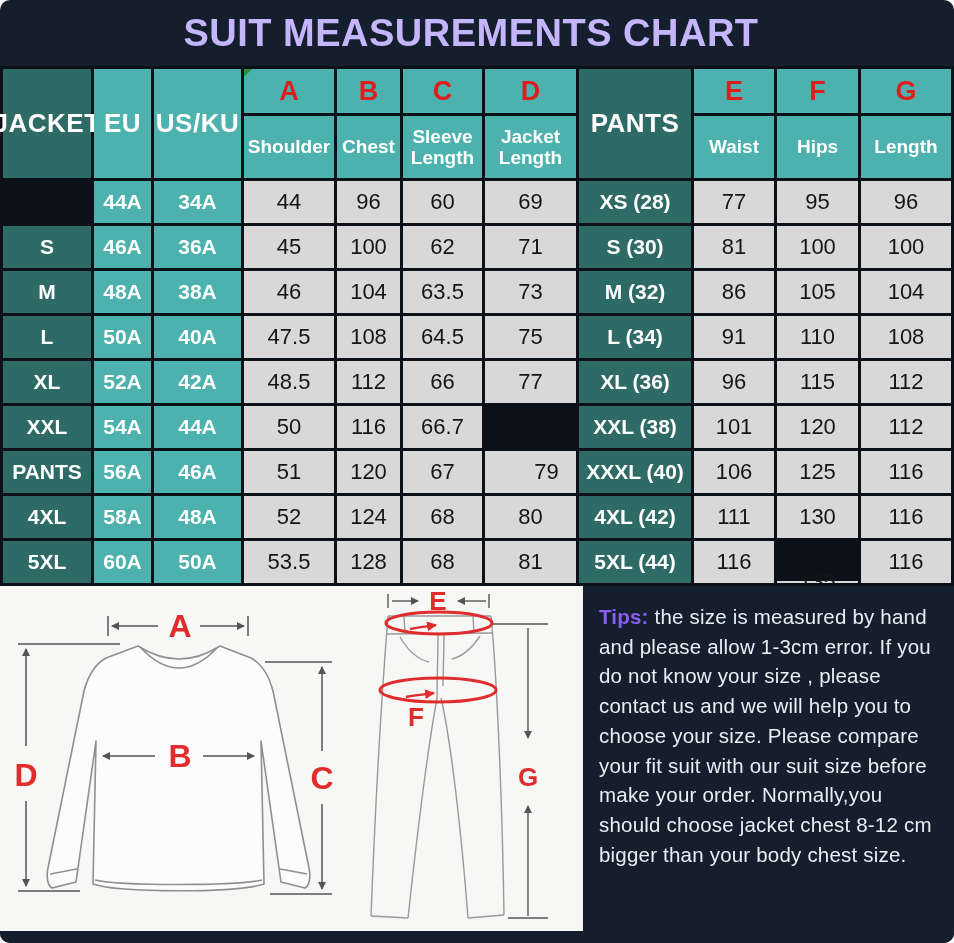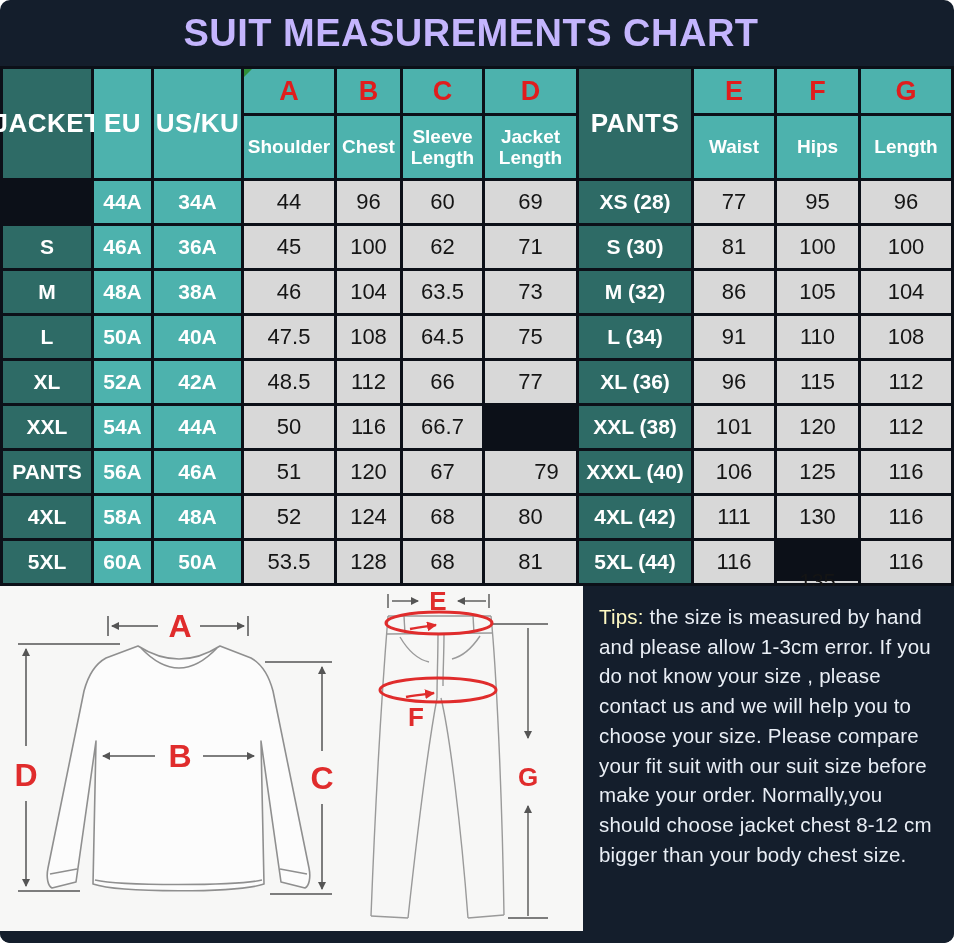--- a/index.html
+++ b/index.html
@@ -27,21 +27,21 @@
   .hdr-big { font-size:26px; letter-spacing:0.5px; }
   .letter { background:#4db2ad; color:#e01d1d; font-weight:bold; font-size:27px; position:relative; }
   .sublabel { background:#4db2ad; color:#ffffff; font-weight:bold; font-size:19px; line-height:1.12; padding:0 2px; }
   .corner-mark { position:absolute; left:0; top:0; width:0; height:0; border-top:8px solid #2f8f3a; border-right:8px solid transparent; }
 
   
   .bottom { display:flex; height:345px; }
   .diagram-panel { width:583px; background:#f7f7f6; display:flex; }
   .tips-panel { width:371px; background:#141e2c; box-sizing:border-box; padding:16px 14px 0 16px; }
   .tips-text { color:#e9eef5; font-size:20.5px; line-height:1.45; letter-spacing:0.2px; }
-  .tips-label { color:#fef9c3; font-weight:normal; }
+  .tips-label { color:#8b5cf6; font-weight:bold; }
   .bottom-strip { height:12px; background:#141e2c; }
 
   svg text { font-family:"Liberation Sans","DejaVu Sans",sans-serif; }
   .dim-label { fill:#e02c2c; font-weight:bold; font-size:32px; }
   .dim-label-sm { fill:#e02c2c; font-weight:bold; font-size:26px; }
 </style>
 </head>
 <body>
 
 <div id="stage">

